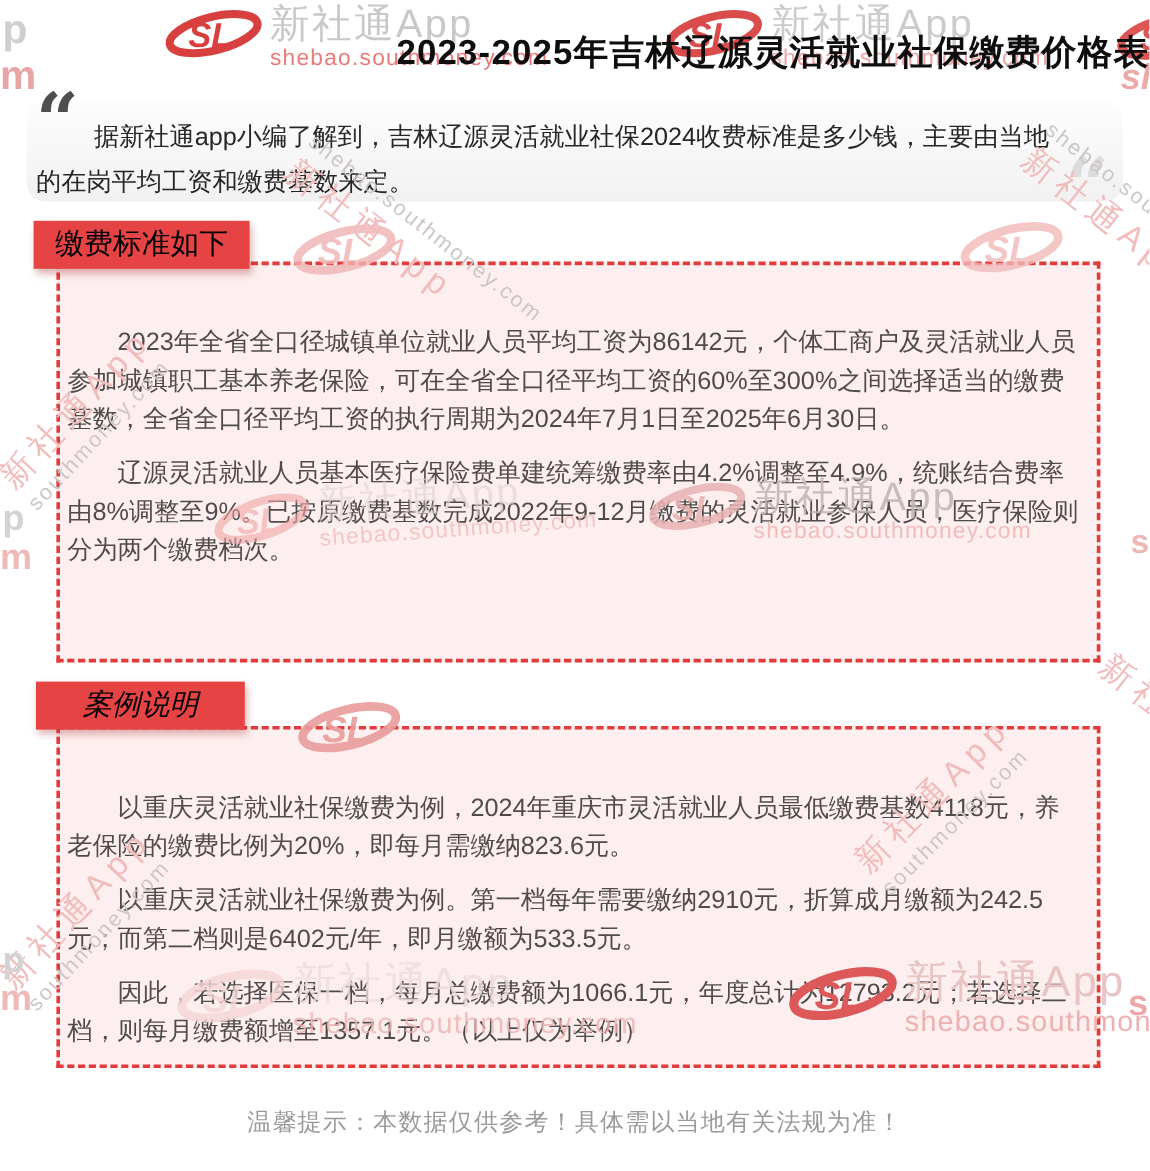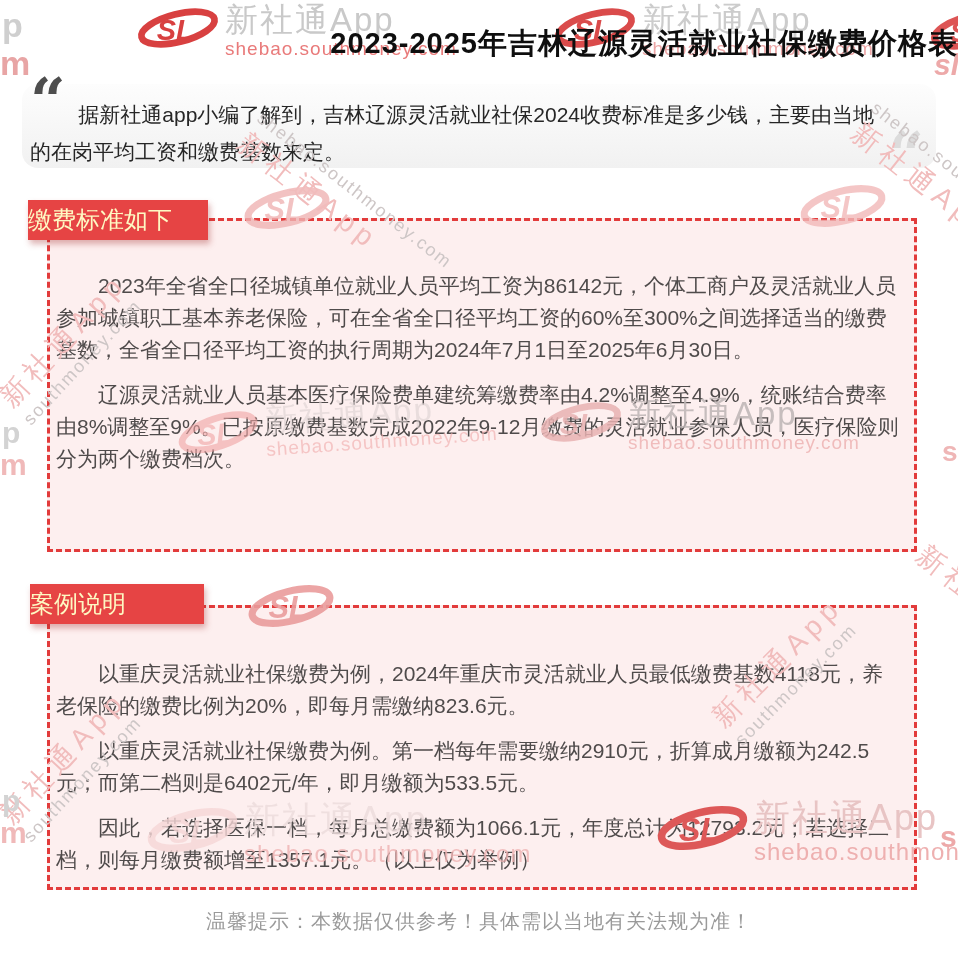--- a/index.html
+++ b/index.html
@@ -23,42 +23,41 @@
   .quote-open{
     position:absolute;left:8px;top:-14px;font-size:62px;line-height:1;
     color:#4e4e4e;font-family:"DejaVu Serif",serif;font-weight:700;
   }
   .quote-close{
     position:absolute;right:12px;bottom:-18px;font-size:62px;line-height:1;
     color:#dcdcdc;font-family:"DejaVu Serif",serif;font-weight:700;
   }
   
   .sec-label{
-    position:absolute;z-index:5;background:#e64444;color:#fef9c3;
-    font-size:24px;line-height:40px;
+    position:absolute;z-index:5;background:#e64444;color:#000000;
+    font-size:24px;line-height:40px;text-align:center;
     box-shadow:2px 4px 6px rgba(160,40,40,.35);
-    margin-top:16px;
   }
   .label-1{left:28px;top:184px;width:180px;}
-  .label-2{left:30px;top:568px;width:174px;}
+  .label-2{left:30px;top:568px;width:174px;font-style:italic;}
   
   .dash-box{
     position:absolute;left:47px;width:870px;z-index:1;box-sizing:border-box;
     background:#fdefef;border:3px dashed #e23b3b;padding:0 14px 0 6px;
   }
   .box-1{top:218px;height:334px;padding-top:49px;}
   .box-2{top:605px;height:285px;padding-top:50px;}
   .dash-box p{
     position:relative;z-index:3;margin:0 0 13px 0;
     font-size:21px;line-height:32px;color:#4f4b4b;text-indent:2em;
   }
   
   .footer{
     position:absolute;top:906px;left:0;right:0;z-index:3;text-align:center;
-    font-size:20px;color:#9a9a9a;margin:2px;letter-spacing:1px;
+    font-size:20px;color:#9a9a9a;margin:16px;letter-spacing:1px;
   }
   
   .wm{position:absolute;z-index:2;pointer-events:none;}
   .wm-h{display:flex;align-items:flex-start;}
   .wm-h .logo-slot{width:86px;height:52px;flex:0 0 auto;margin-right:4px;}
   .logo-slot svg{width:100%;height:100%;display:block;}
   .wm-texts{display:flex;flex-direction:column;}
   .wm-brand{font-size:33px;letter-spacing:2px;line-height:1.1;white-space:nowrap;}
   .wm-site{font-size:19px;letter-spacing:1px;line-height:1.1;white-space:nowrap;margin-top:1px;}
   .wm-big .logo-slot{width:95px;height:60px;}

